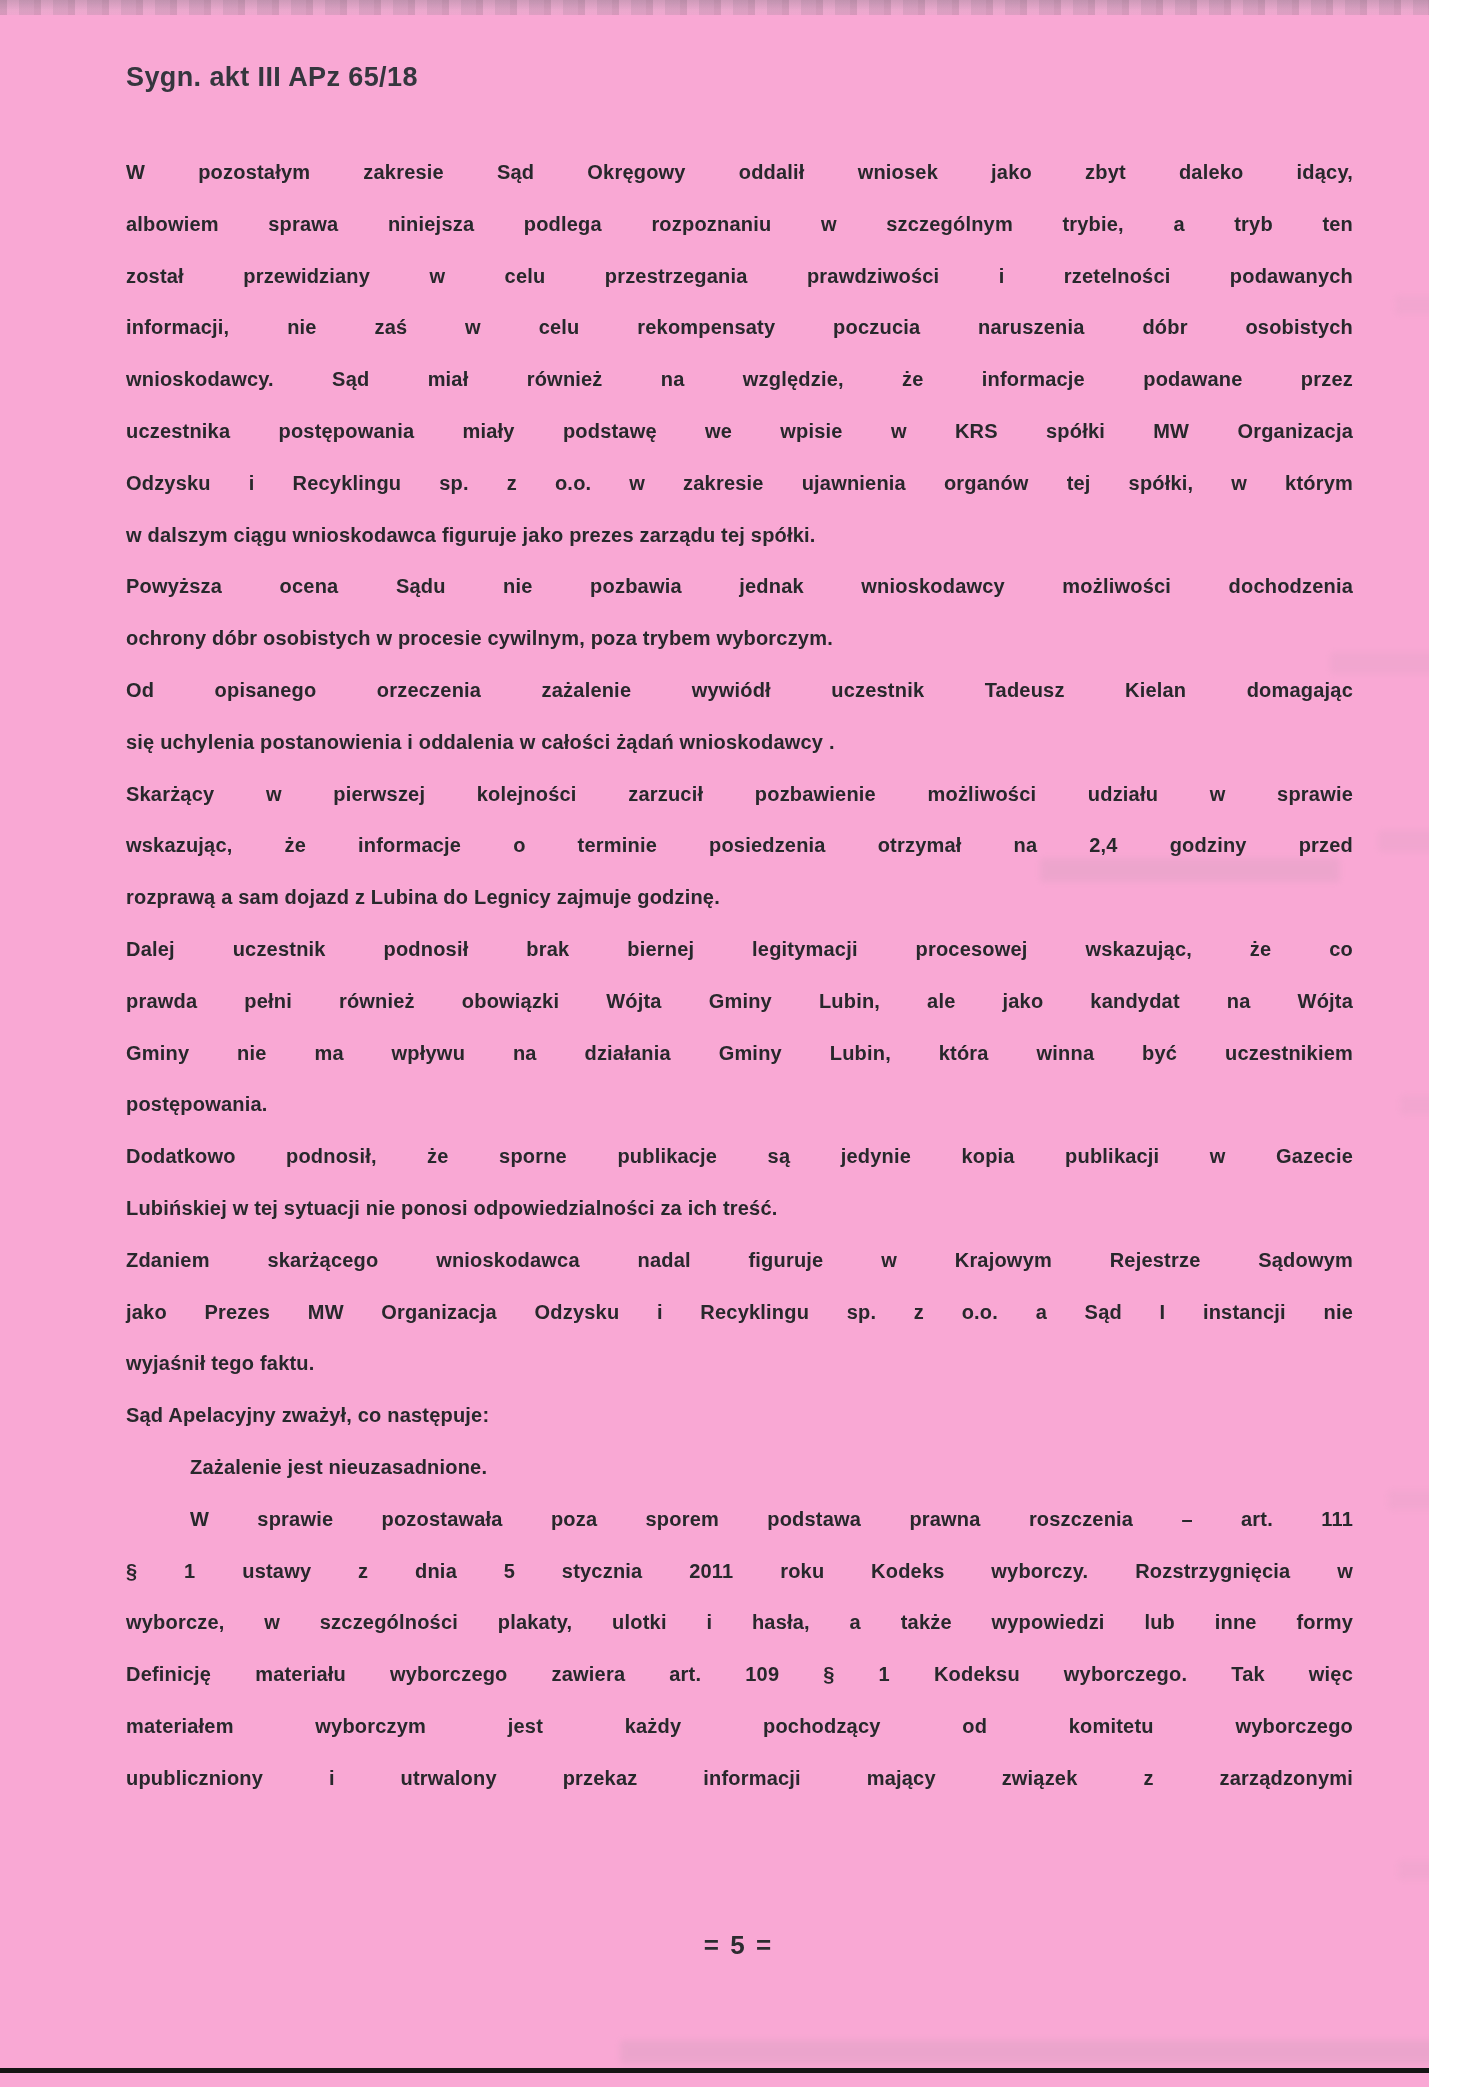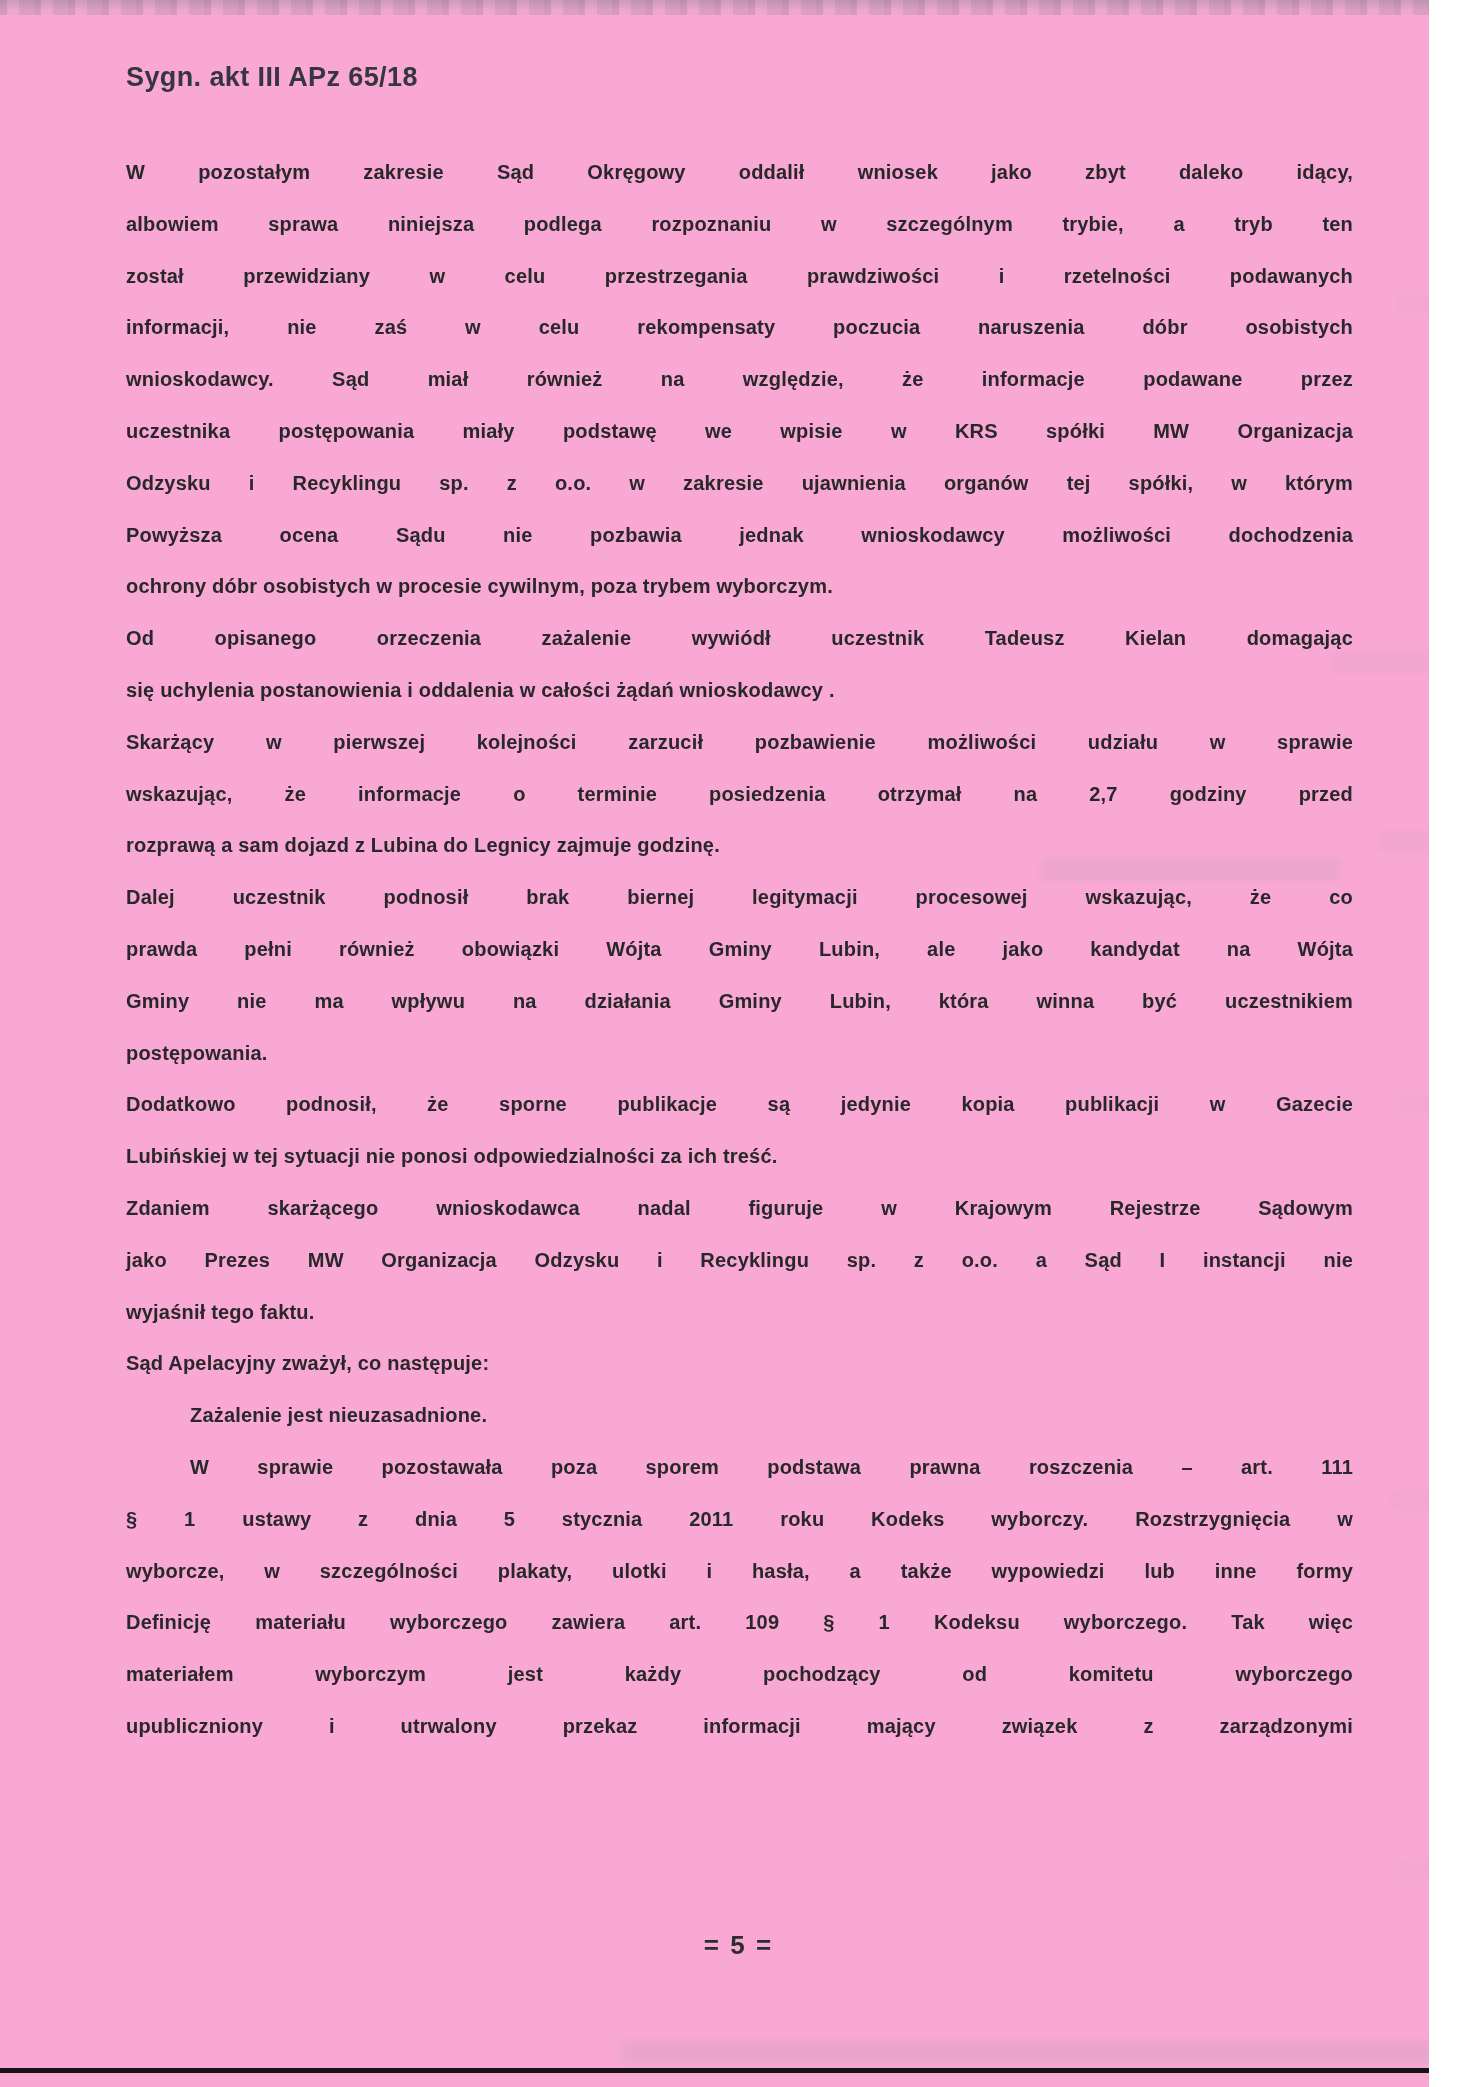--- a/index.html
+++ b/index.html
@@ -106,26 +106,27 @@
   <div class="case-number">Sygn. akt III APz 65/18</div>
 
   <div class="doc-body">
     <div class="line">W pozostałym zakresie Sąd Okręgowy oddalił wniosek jako zbyt daleko idący,</div>
     <div class="line">albowiem sprawa niniejsza podlega rozpoznaniu w szczególnym trybie, a tryb ten</div>
     <div class="line">został przewidziany w celu przestrzegania prawdziwości i rzetelności podawanych</div>
     <div class="line">informacji, nie zaś w celu rekompensaty poczucia naruszenia dóbr osobistych</div>
     <div class="line">wnioskodawcy. Sąd miał również na względzie, że informacje podawane przez</div>
     <div class="line">uczestnika postępowania miały podstawę we wpisie w KRS spółki MW Organizacja</div>
     <div class="line">Odzysku i Recyklingu sp. z o.o. w zakresie ujawnienia organów tej spółki, w którym</div>
+    <div class="line end">w dalszym ciągu wnioskodawca figuruje jako prezes zarządu tej spółki.</div>
     <div class="line">Powyższa ocena Sądu nie pozbawia jednak wnioskodawcy możliwości dochodzenia</div>
     <div class="line end">ochrony dóbr osobistych w procesie cywilnym, poza trybem wyborczym.</div>
     <div class="line">Od opisanego orzeczenia zażalenie wywiódł uczestnik Tadeusz Kielan domagając</div>
     <div class="line end">się uchylenia postanowienia i oddalenia w całości żądań wnioskodawcy .</div>
     <div class="line">Skarżący w pierwszej kolejności zarzucił pozbawienie możliwości udziału w sprawie</div>
-    <div class="line">wskazując, że informacje o terminie posiedzenia otrzymał na 2,7 godziny przed</div>
+    <div class="line">wskazując, że informacje o terminie posiedzenia otrzymał na 2,4 godziny przed</div>
     <div class="line end">rozprawą a sam dojazd z Lubina do Legnicy zajmuje godzinę.</div>
     <div class="line">Dalej uczestnik podnosił brak biernej legitymacji procesowej wskazując, że co</div>
     <div class="line">prawda pełni również obowiązki Wójta Gminy Lubin, ale jako kandydat na Wójta</div>
     <div class="line">Gminy nie ma wpływu na działania Gminy Lubin, która winna być uczestnikiem</div>
     <div class="line end">postępowania.</div>
     <div class="line">Dodatkowo podnosił, że sporne publikacje są jedynie kopia publikacji w Gazecie</div>
     <div class="line end">Lubińskiej w tej sytuacji nie ponosi odpowiedzialności za ich treść.</div>
     <div class="line">Zdaniem skarżącego wnioskodawca nadal figuruje w Krajowym Rejestrze Sądowym</div>
     <div class="line">jako Prezes MW Organizacja Odzysku i Recyklingu sp. z o.o. a Sąd I instancji nie</div>
     <div class="line end">wyjaśnił tego faktu.</div>

